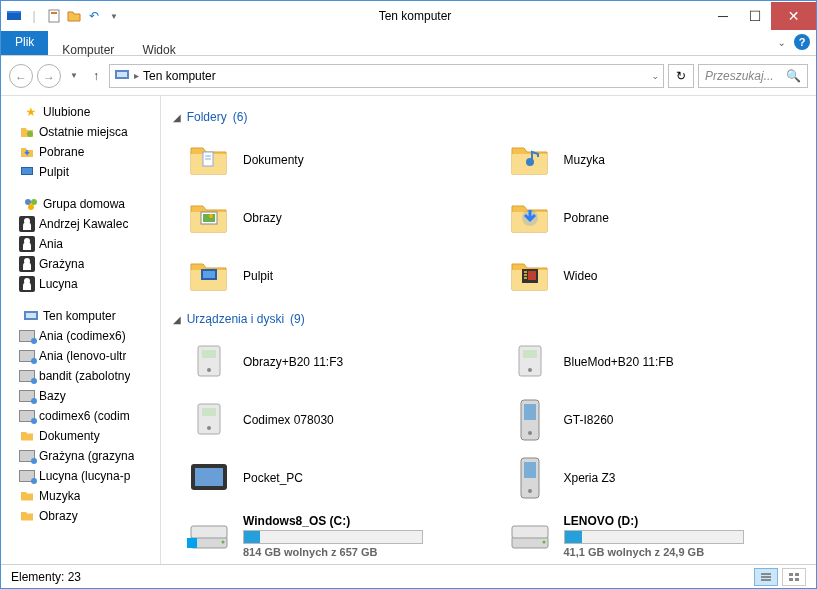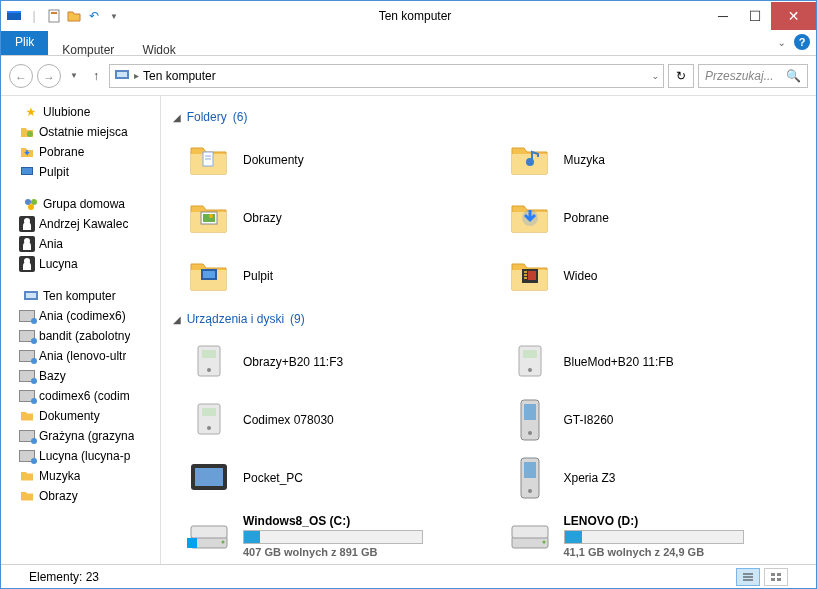--- a/index.html
+++ b/index.html
@@ -46,21 +46,21 @@
 .section-header .count { color: #1a5fb4; }
 .grid { display: grid; grid-template-columns: 1fr 1fr; gap: 6px 20px; margin-bottom: 10px; margin-left: 10px; }
 .item { display: flex; align-items: center; gap: 12px; padding: 4px; }
 .item .iicon { width: 44px; height: 44px; display: flex; align-items: center; justify-content: center; flex-shrink: 0; }
 .item .ilabel { font-size: 12px; color: #000; }
 .drive-item .details { display: flex; flex-direction: column; gap: 2px; flex: 1; font-weight: bold; }
 .drive-item .bar { height: 14px; border: 1px solid #b8b8b8; background: #f0f0f0; width: 180px; position: relative; }
 .drive-item .bar .fill { height: 100%; background: #26a0da; }
 .drive-item .sub { color: #666; font-size: 11px; }
 
-.statusbar { height: 24px; border-top: 1px solid #d0d0d0; display: flex; align-items: center; padding: 0 28px; background: #fff; justify-content: space-between; }
+.statusbar { height: 24px; border-top: 1px solid #d0d0d0; display: flex; align-items: center; padding: 0 10px; background: #fff; justify-content: space-between; }
 .view-switches { display: flex; gap: 4px; }
 .view-switches .vs { width: 24px; height: 18px; border: 1px solid #ccc; display: flex; align-items: center; justify-content: center; }
 .view-switches .vs.active { background: #cde6f7; border-color: #7ab7e8; }
 
 
 .folder-svg { width: 40px; height: 36px; }
 .fav-star { color: #f5b301; font-size: 16px; }
 .person-icon { width: 16px; height: 16px; background: #333; border-radius: 2px; position: relative; display: flex; align-items: center; justify-content: center; }
 .person-icon::after { content: ''; width: 8px; height: 8px; background: #fff; border-radius: 50% 50% 0 0; position: absolute; bottom: 2px; }
 .person-icon::before { content: ''; width: 6px; height: 6px; background: #fff; border-radius: 50%; position: absolute; top: 2px; }
@@ -189,20 +189,24 @@
       <div class="tree-item">
           <span class="ticon person-icon"></span>
           <span class="tlabel">Andrzej Kawalec</span>
         </div>
       <div class="tree-item">
           <span class="ticon person-icon"></span>
           <span class="tlabel">Ania</span>
         </div>
       <div class="tree-item">
           <span class="ticon person-icon"></span>
+          <span class="tlabel">Grażyna</span>
+        </div>
+      <div class="tree-item">
+          <span class="ticon person-icon"></span>
           <span class="tlabel">Lucyna</span>
         </div>
     </div>
 
     <div class="tree-group">
       <div class="tree-item root">
         <span class="expand"></span>
         <span class="ticon">
             <svg width="16" height="14">
               <rect x="1" y="2" width="14" height="9" fill="#5a88c4"></rect>
@@ -214,27 +218,27 @@
       <div class="tree-item">
           <span class="ticon">
             <span class="network-disk"></span>
           </span>
           <span class="tlabel">Ania (codimex6)</span>
         </div>
       <div class="tree-item">
           <span class="ticon">
             <span class="network-disk"></span>
           </span>
+          <span class="tlabel">Ania (lenovo-ultr</span>
+        </div>
+      <div class="tree-item">
+          <span class="ticon">
+            <span class="network-disk"></span>
+          </span>
           <span class="tlabel">bandit (zabolotny</span>
-        </div>
-      <div class="tree-item">
-          <span class="ticon">
-            <span class="network-disk"></span>
-          </span>
-          <span class="tlabel">Ania (lenovo-ultr</span>
         </div>
       <div class="tree-item">
           <span class="ticon">
             <span class="network-disk"></span>
           </span>
           <span class="tlabel">Bazy</span>
         </div>
       <div class="tree-item">
           <span class="ticon">
             <span class="network-disk"></span>
@@ -436,21 +440,21 @@
               <rect x="5.5" y="20" width="4.5" height="4.5" fill="#00a2ed"></rect>
               <rect x="0" y="25.5" width="4.5" height="4.5" fill="#00a2ed"></rect>
               <rect x="5.5" y="25.5" width="4.5" height="4.5" fill="#00a2ed"></rect>
             </svg>
           </span>
           <div class="details">
             <span class="ilabel">Windows8_OS (C:)</span>
             <div class="bar">
               <div class="fill" style="width:9%"></div>
             </div>
-            <span class="sub">407 GB wolnych z 891 GB</span>
+            <span class="sub">814 GB wolnych z 657 GB</span>
           </div>
         </div>
         <div class="item drive-item">
           <span class="iicon">
             <svg width="44" height="36" viewBox="0 0 44 36">
               <rect x="4" y="18" width="36" height="12" rx="2" fill="#d8d8d8" stroke="#999"></rect>
               <rect x="4" y="8" width="36" height="12" rx="2" fill="#e8e8e8" stroke="#999"></rect>
               <circle cx="36" cy="24" r="1.5" fill="#6ab04c"></circle>
             </svg>
           </span>

